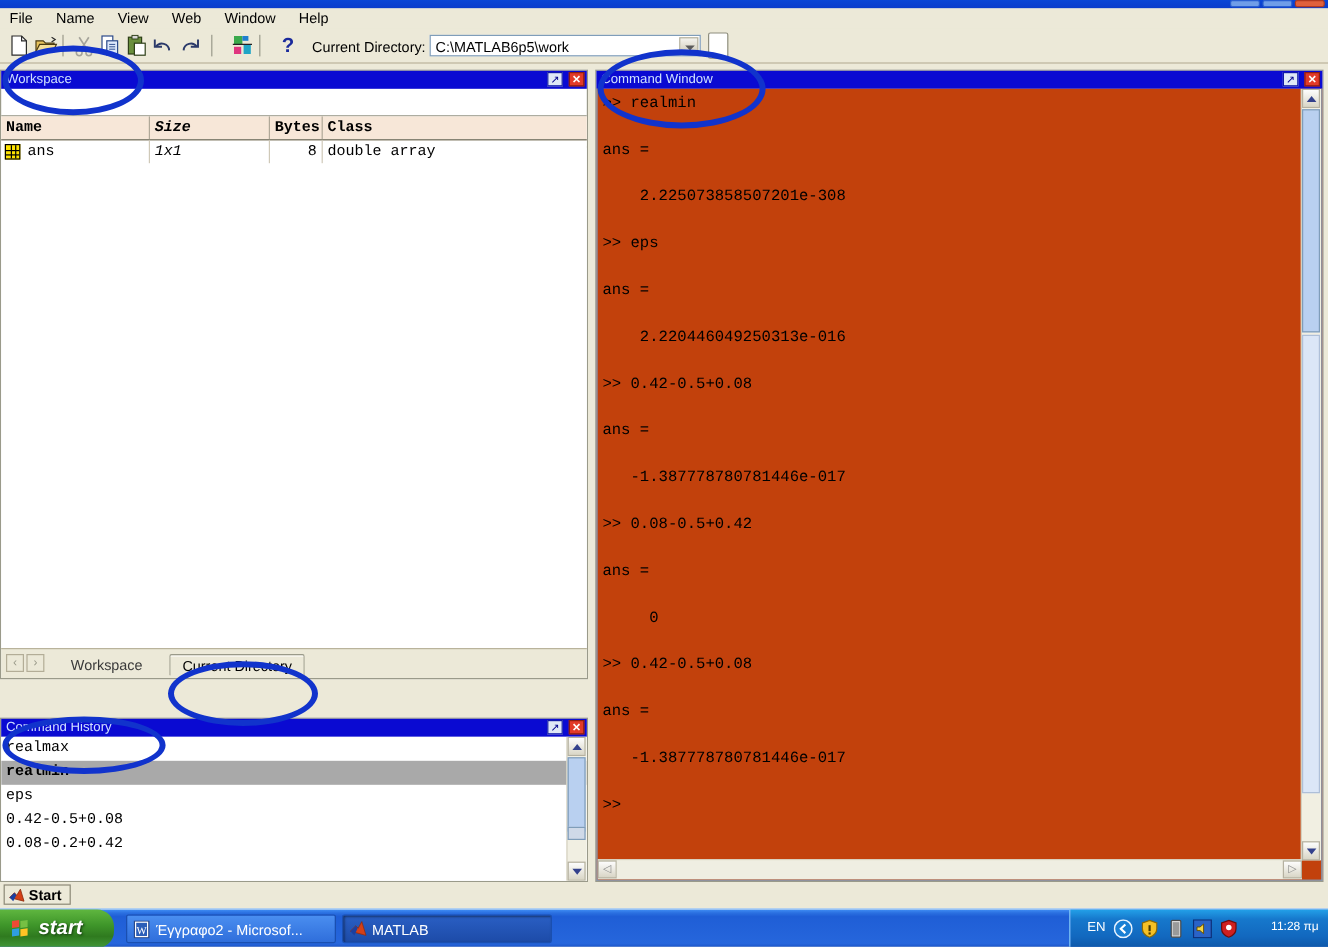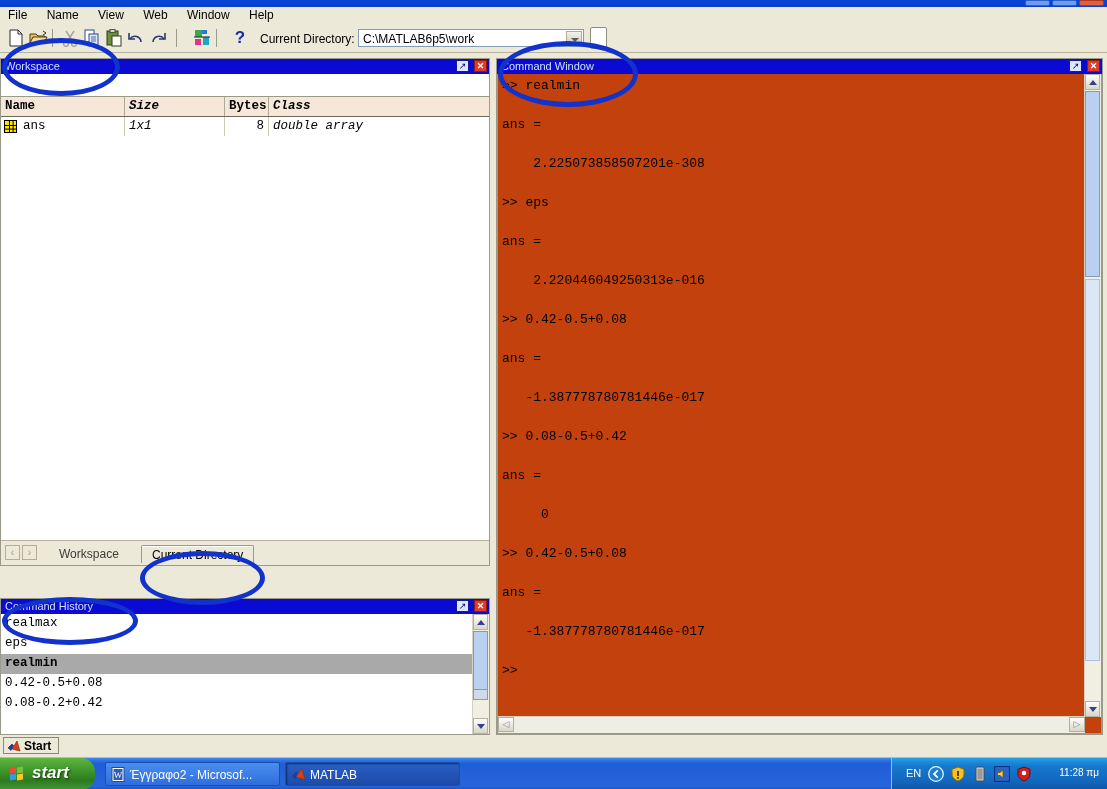--- a/index.html
+++ b/index.html
@@ -83,21 +83,21 @@
   #ws-table{position:absolute;left:0;top:37px;right:0;bottom:25px;background:#fff;
     border-top:1px solid #9a9a8a;}
   .ws-head{display:flex;height:19px;background:#f7e7d8;border-bottom:1px solid #6b6b5b;}
   .ws-head div{
     font-family:"Liberation Mono",monospace;font-size:12.5px;font-weight:bold;
     padding:2px 4px 0 4px;box-sizing:border-box;border-right:1px solid #b0a898;
   }
   .wc-name{width:124px;}
   .wc-size{width:100px;font-style:italic;}
   .wc-bytes{width:44px;text-align:right;}
-  .wc-class{flex:1;border-right:none !important;font-style:italic;}
+  .wc-class{flex:1;border-right:none !important;}
   .ws-row{display:flex;height:19px;}
   .ws-row div{
     font-family:"Liberation Mono",monospace;font-size:12.5px;
     padding:2px 4px 0 4px;box-sizing:border-box;border-right:1px solid #cfc9b8;
   }
   .ws-row .wc-name{position:relative;padding-left:22px;}
   .var-icon{position:absolute;left:3px;top:3px;width:13px;height:13px;
     background:#ffe400;border:1px solid #000;box-sizing:border-box;}
   .var-icon:before,.var-icon:after{content:"";position:absolute;background:#000;}
   .var-icon:before{left:0;top:3.6px;width:11px;height:1px;box-shadow:0 3.6px 0 #000;}
@@ -370,22 +370,22 @@
 <div class="panel" id="history-panel">
   <div class="panel-title">
     <span>Command History</span>
     <span class="pt-btns">
       <span class="pt-btn">↗</span>
       <span class="pt-btn close">✕</span>
     </span>
   </div>
   <div id="ch-list">
     <div class="ch-item">realmax</div>
+    <div class="ch-item sel">realmin</div>
     <div class="ch-item">eps</div>
-    <div class="ch-item sel">realmin</div>
     <div class="ch-item">0.42-0.5+0.08</div>
     <div class="ch-item">0.08-0.2+0.42</div>
 
     <div class="vscroll">
       <div class="vs-up">
           <span class="vs-arrow"></span>
         </div>
       <div class="vs-thumb" style="top:17px;height:62px"></div>
       <div class="vs-thumb" style="bottom:34px;height:11px;background:#cfd9e8"></div>
       <div class="vs-down">

